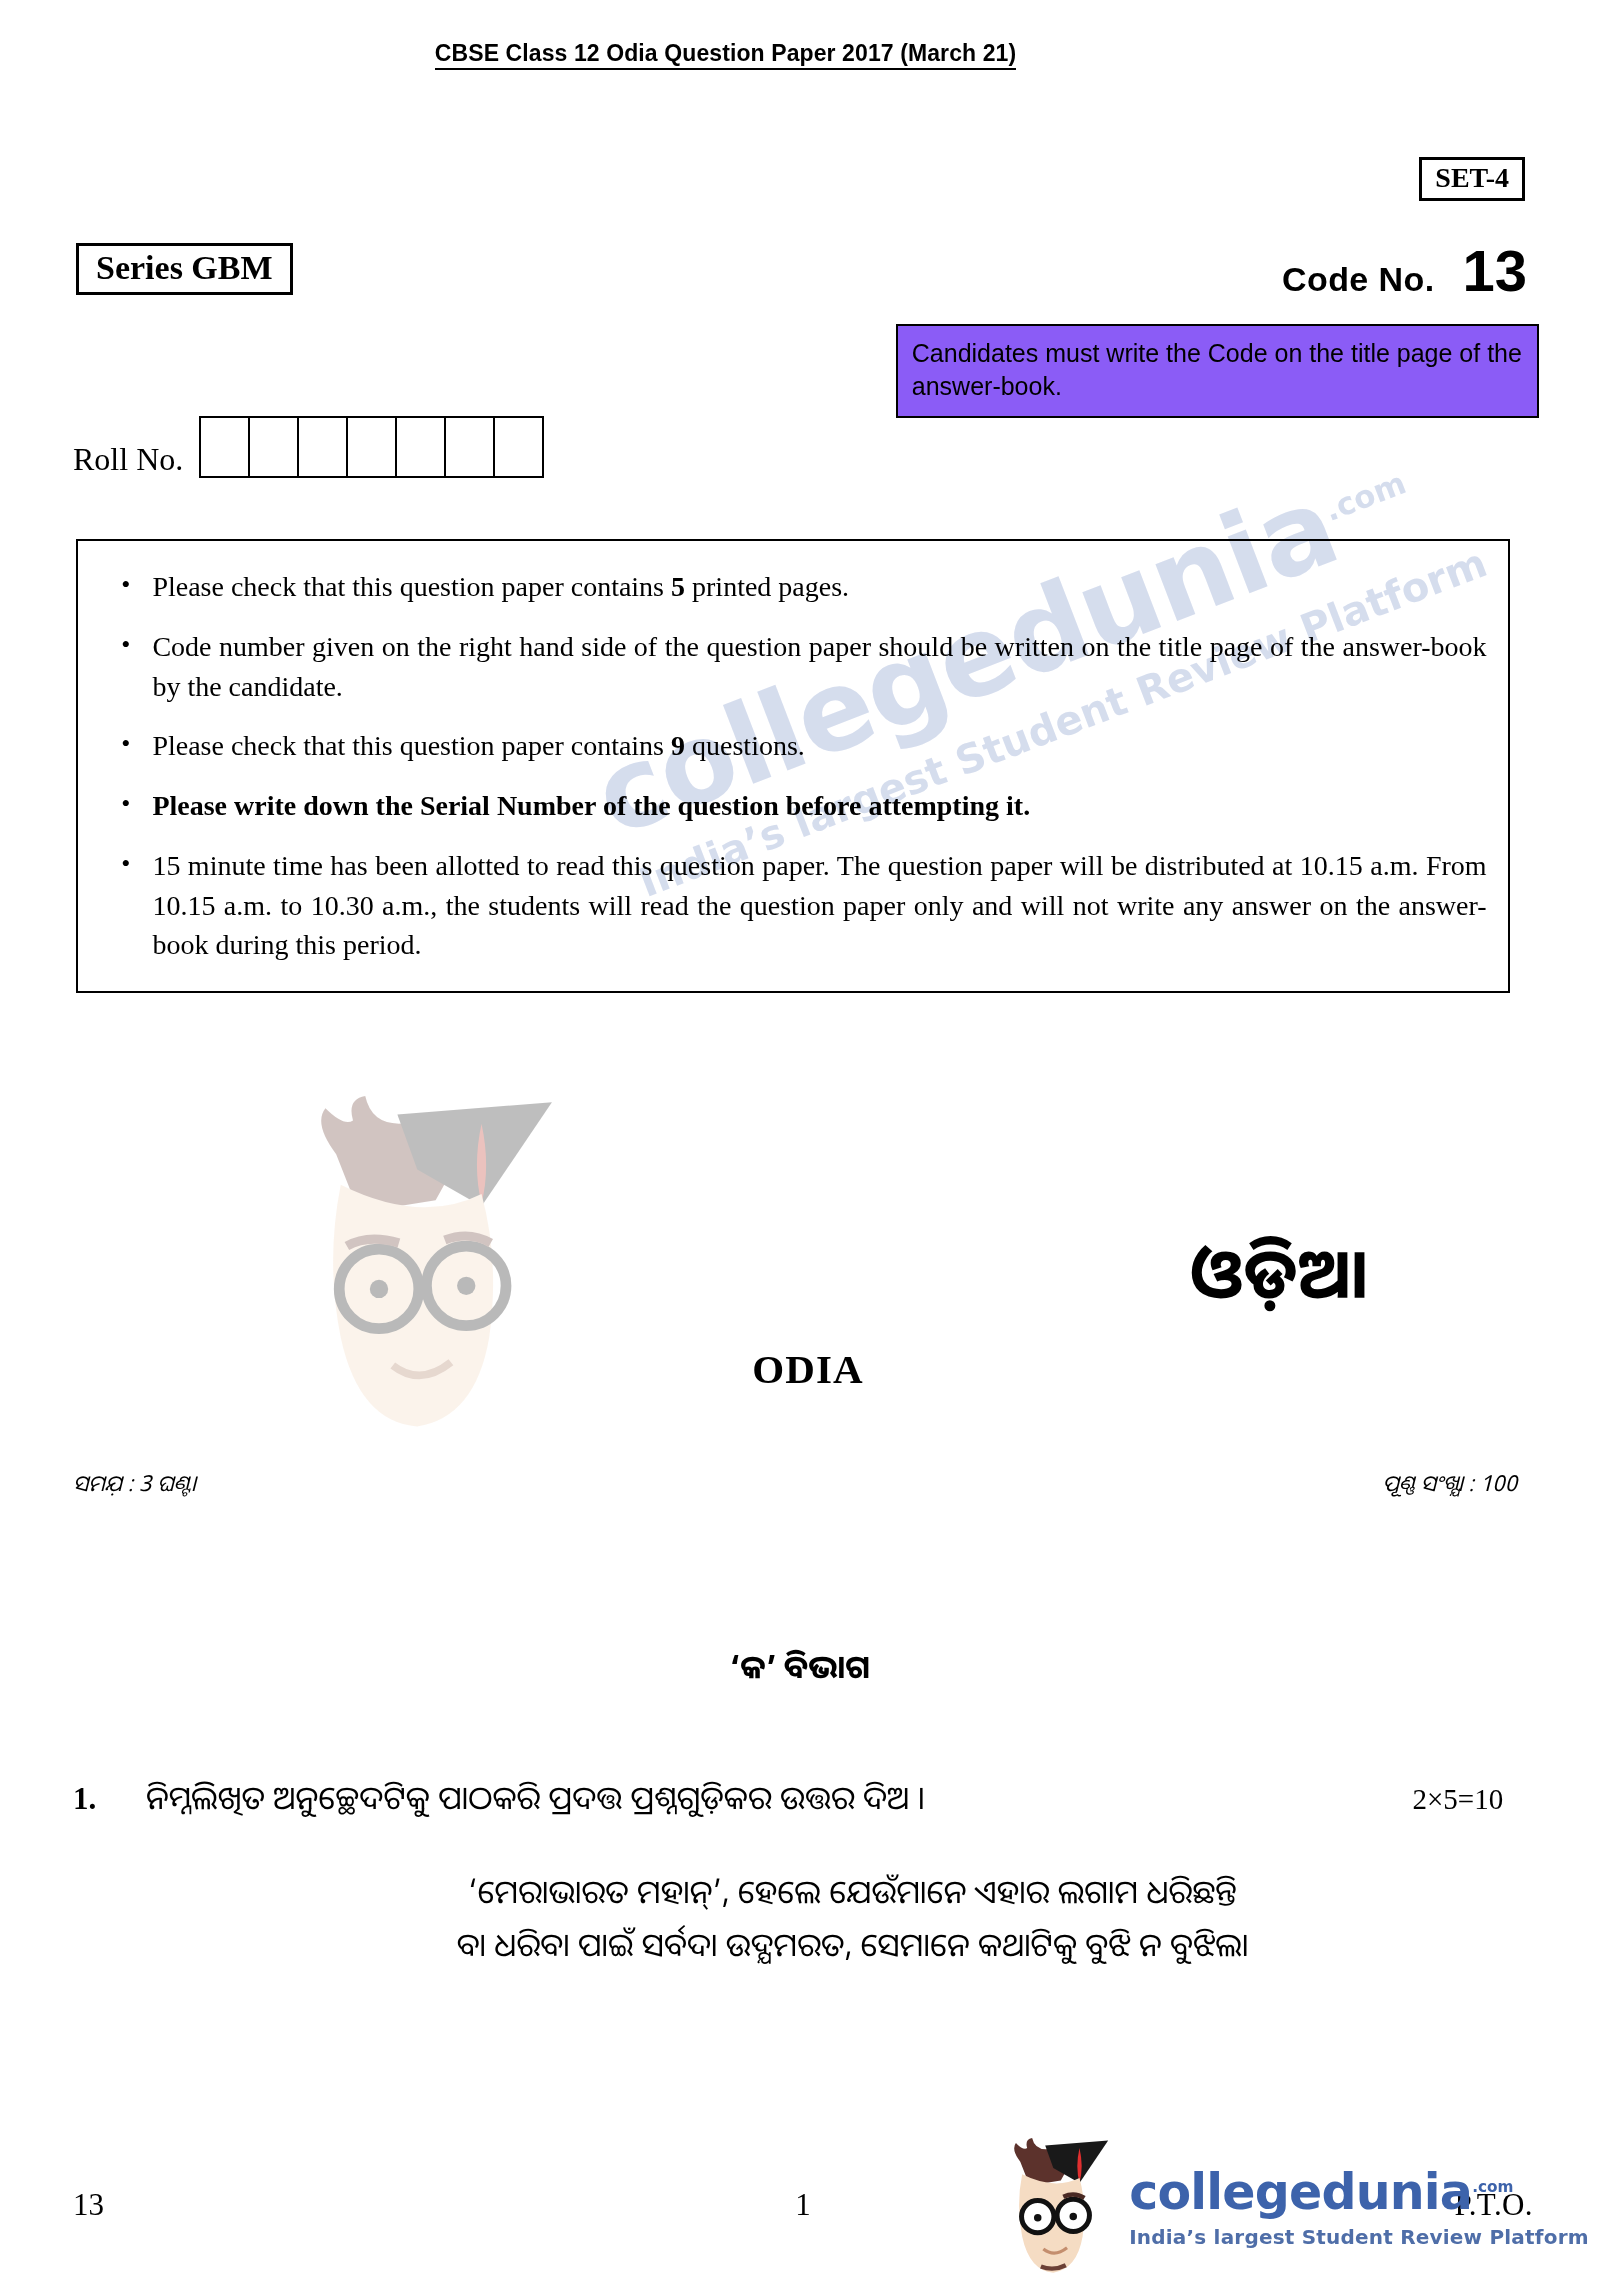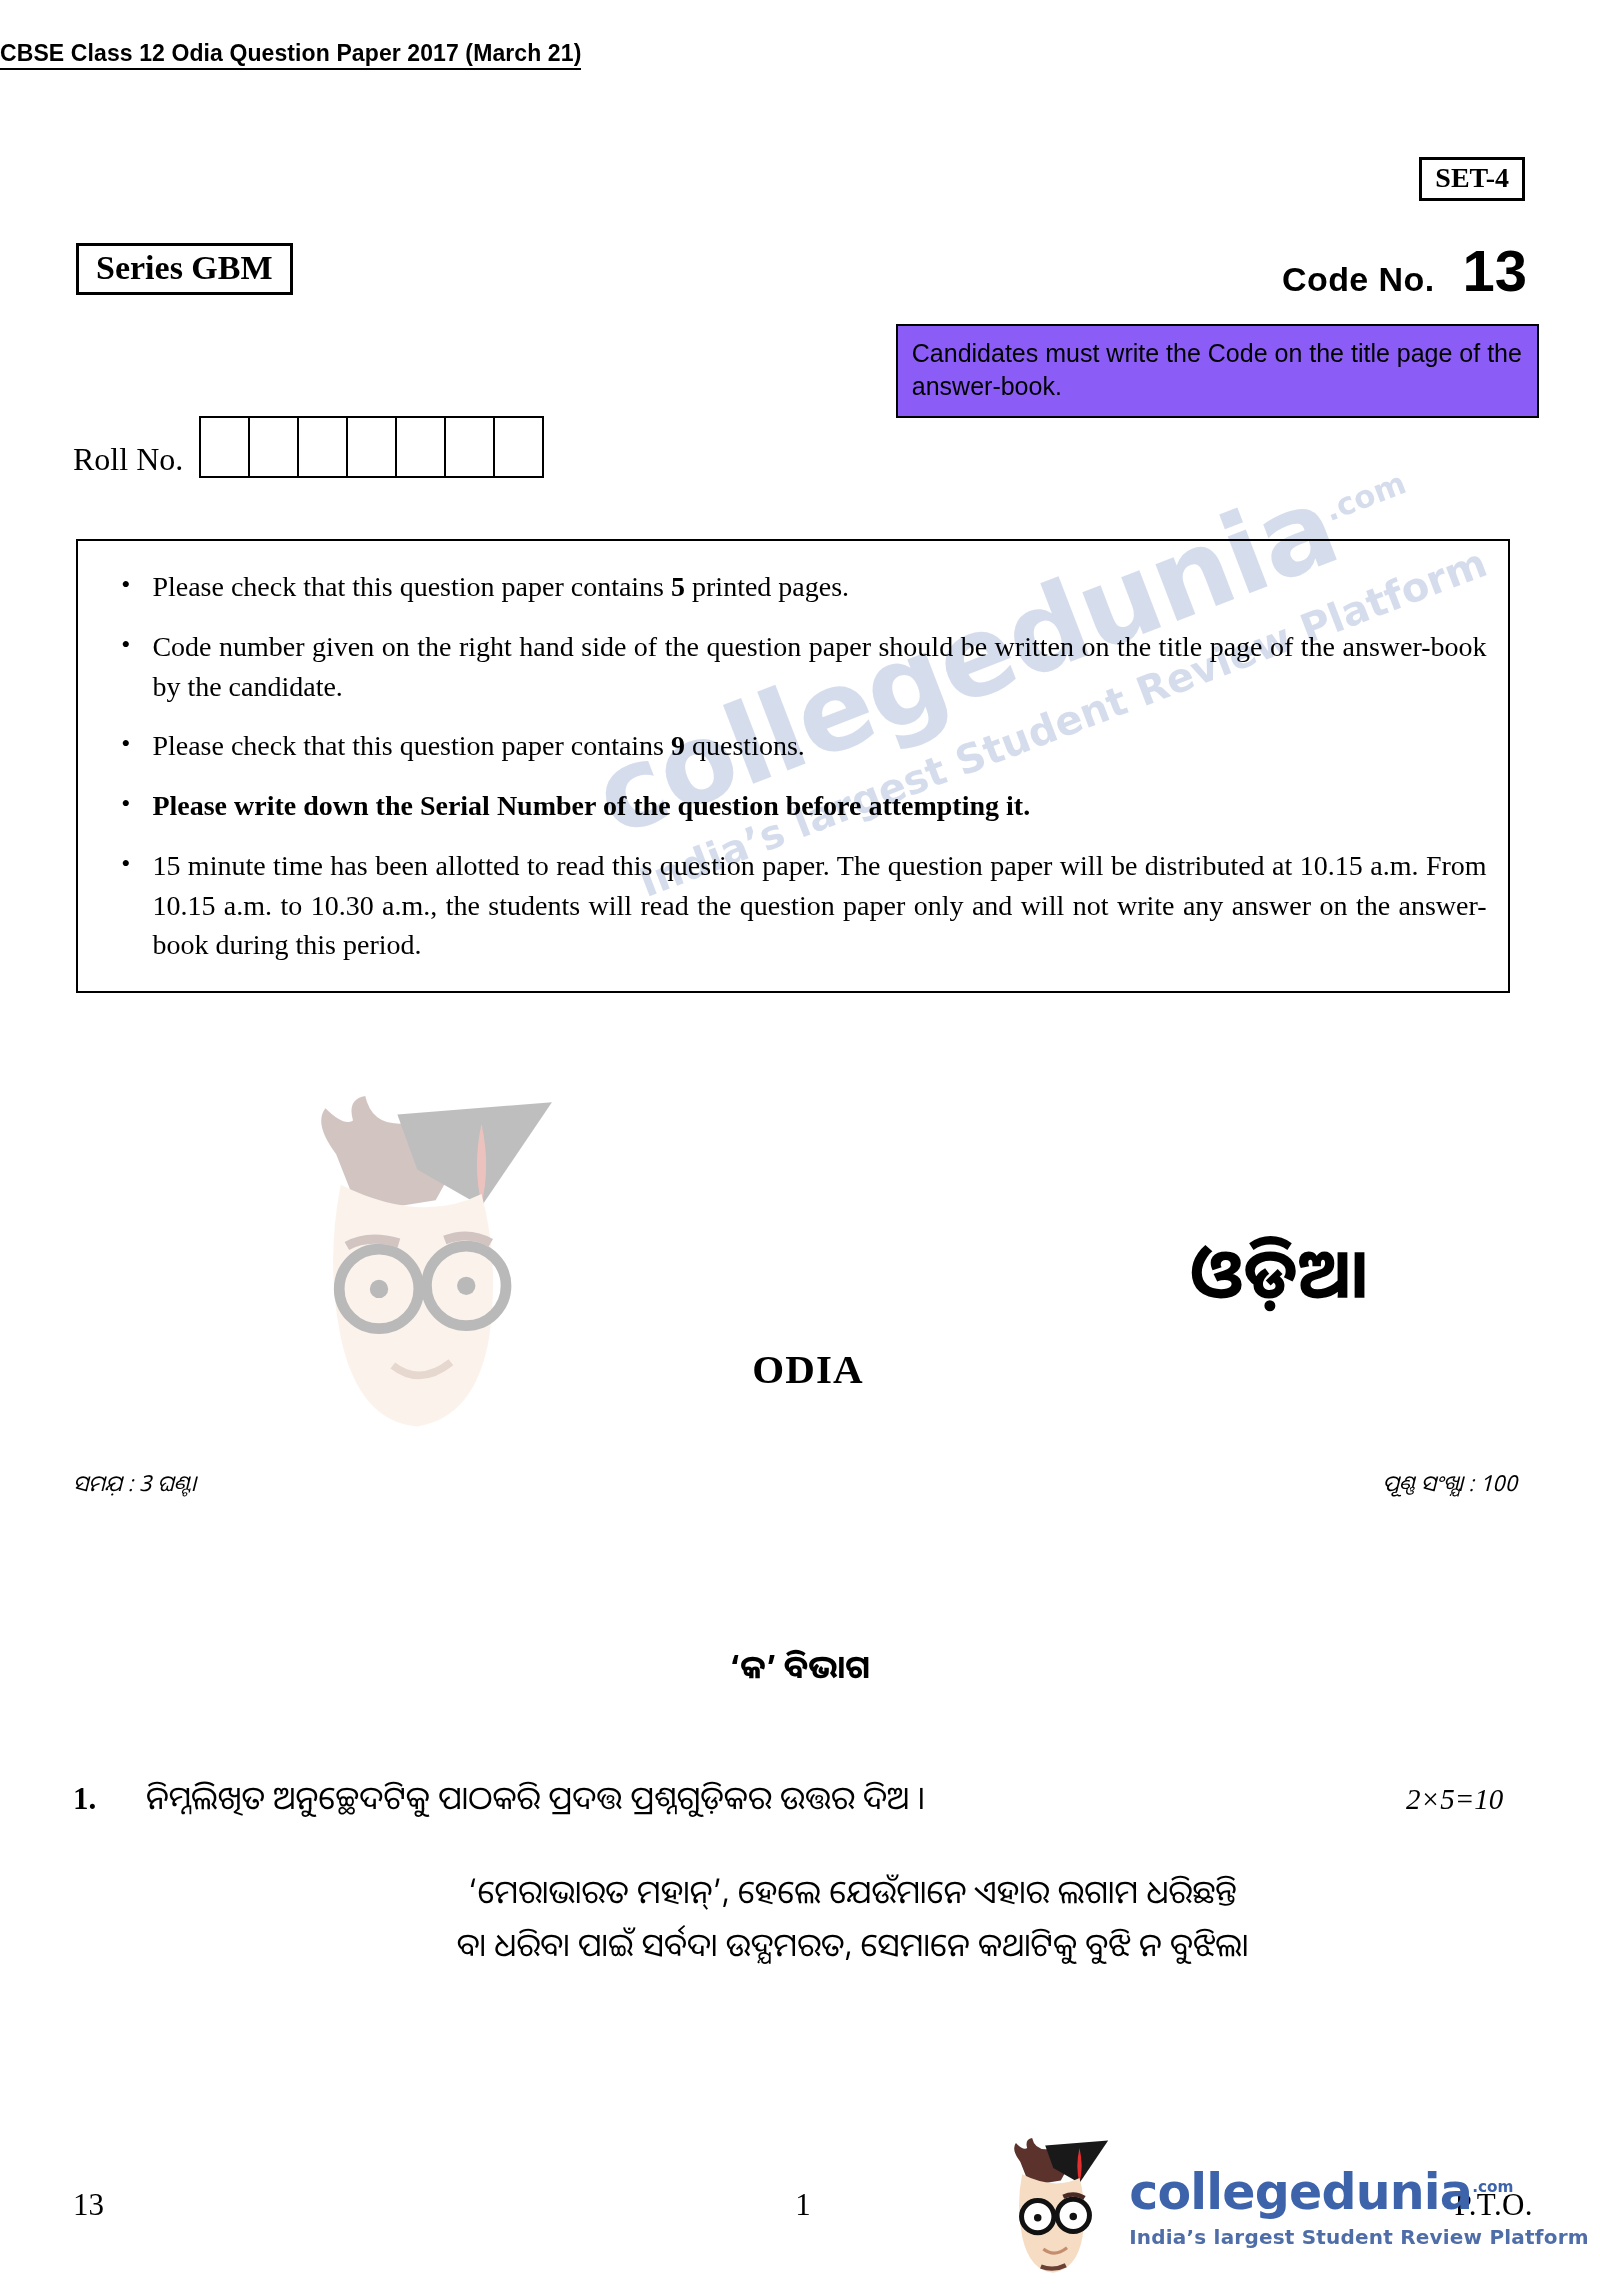--- a/index.html
+++ b/index.html
@@ -69,21 +69,21 @@
     z-index: 0;
     pointer-events: none;
   }
 
   
   .doc-title {
     position: absolute;
     top: 40px;
     left: 0;
     width: 1451px;
-    text-align: left;
+    text-align: center;
     z-index: 3;
   }
   .doc-title span {
     font-family: "Liberation Sans", sans-serif;
     font-size: 23px;
     font-weight: bold;
     border-bottom: 2.3px solid #000;
     padding-bottom: 2.3px;
     letter-spacing: 0.1px;
   }
@@ -287,21 +287,20 @@
   .q-text {
     flex: 1;
     font-family: "Noto Sans Oriya", "DejaVu Sans", sans-serif;
     font-size: 32px;
     line-height: 1.5;
   }
   .q-marks {
     flex: 0 0 153px;
     text-align: right;
     font-family: "Liberation Serif", serif;
-    font-style: italic;
     font-size: 29px;
     padding-right: 13.8px;
   }
 
   .passage {
     position: absolute;
     left: 222px;
     top: 1865px;
     width: 1261px;
     font-family: "Noto Sans Oriya", "DejaVu Sans", sans-serif;

